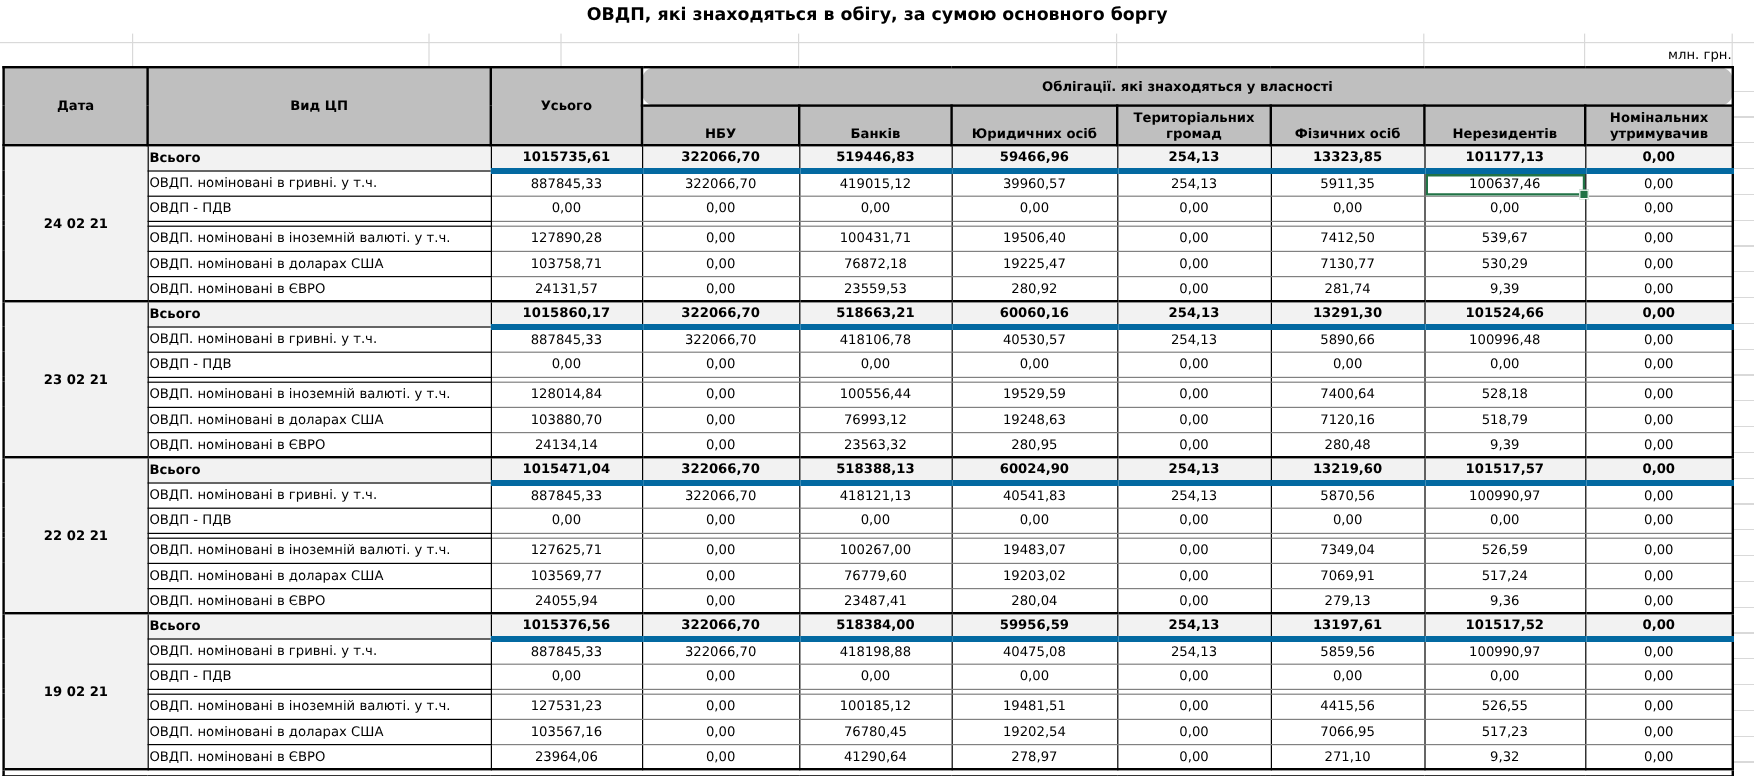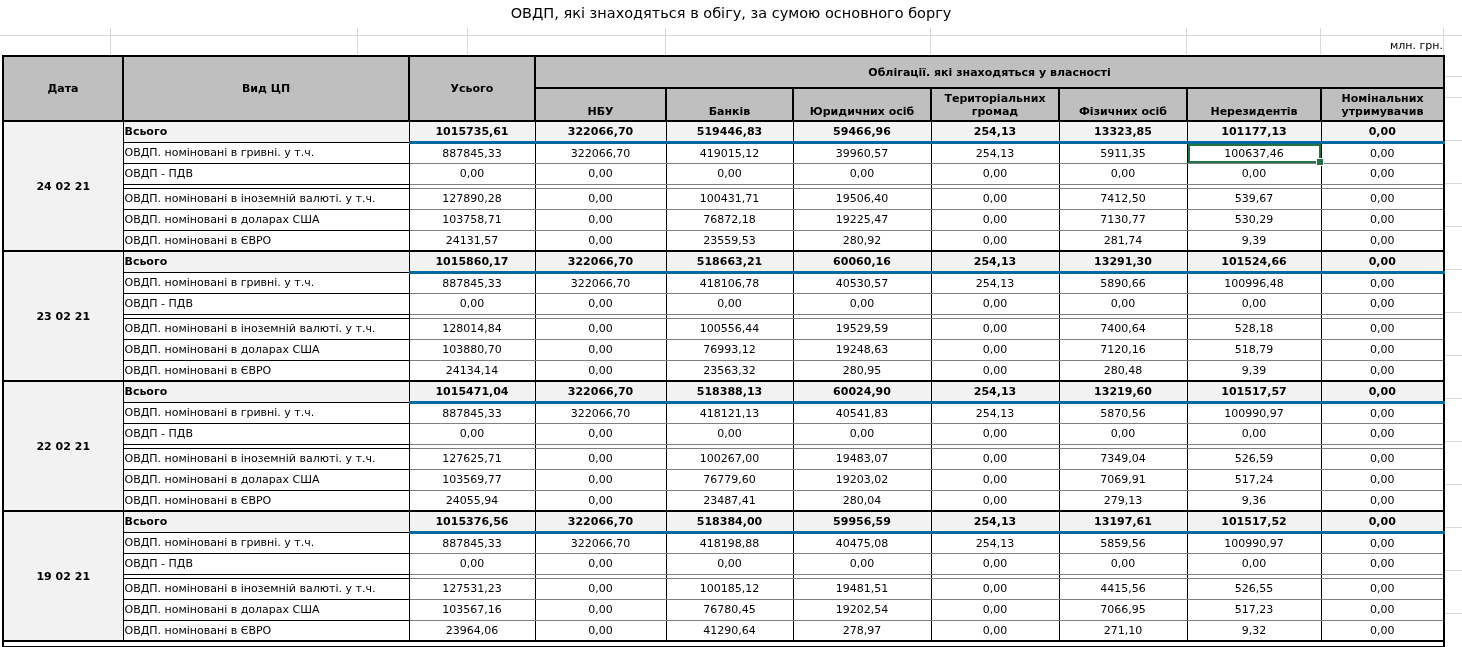--- a/index.html
+++ b/index.html
@@ -7,21 +7,21 @@
     width: 1462px; height: 647px;
     overflow: hidden;
     background: #ffffff;
     font-family: "DejaVu Sans", "Liberation Sans", sans-serif;
     color: #000;
   }
   .page { position: relative; width: 1462px; height: 647px; }
 
   .title {
     position: absolute; top: 5px; left: 0; width: 1462px;
-    text-align: center; font-size: 14.5px; font-weight: normal;
+    text-align: center; font-size: 14.5px; font-weight: bold;
     letter-spacing: 0px;
   }
 
   
   .grid-strip { position: absolute; top: 28px; left: 0; width: 1462px; height: 27px; }
   .grid-strip .hline { position: absolute; top: 7px; left: 0; width: 1462px; height: 1px; background: #d9d9d9; }
   .grid-strip .vline { position: absolute; top: 0; width: 1px; height: 27px; background: #d9d9d9; }
   .unit-label {
     position: absolute; top: 39px; right: 19px;
     font-size: 11px;
@@ -41,42 +41,42 @@
   table.sheet { border: 2px solid #000; }
 
   
   th {
     background: #bfbfbf;
     border: 2px solid #000;
     font-size: 11px; font-weight: bold;
     text-align: center;
   }
   th.h-date, th.h-type, th.h-total { vertical-align: middle; height: 65px; }
-  th.h-group { vertical-align: middle; height: 32px; }
+  th.h-group { vertical-align: middle; height: 32px; border-radius: 11px; }
   th.h-owner { vertical-align: bottom; padding-bottom: 1px; height: 33px; line-height: 1.25; }
 
   
   td { height: 21px; vertical-align: middle; background: #fff; }
   td.date-cell {
     text-align: center; font-size: 11px;
     border: 1px solid #000; border-left: 2px solid #000;
   }
   td.label-cell {
     text-align: left; padding-left: 1px;
     border: 1px solid #000;
     white-space: nowrap; overflow: hidden;
   }
   td.num-cell {
     text-align: center;
     border-left: 1px solid #000; border-right: 1px solid #000;
     border-top: 1px solid #808080; border-bottom: 1px solid #808080;
   }
   tr.total-row td { background: #f2f2f2; font-weight: bold; }
   tr.total-row td { border-top: 2px solid #000; }
-  tr.total-row td.num-cell { border-bottom: 3px solid #0369a1; }
+  tr.total-row td.num-cell { border-bottom: 5px solid #0369a1; }
   tr.spacer td { height: 4px; background: #fff; border-top: 1px solid #808080; border-bottom: 1px solid #808080; }
   tr.spacer td.sp-label { border-left: 1px solid #000; border-right: 1px solid #000; border-top: 1px solid #000; border-bottom: 1px solid #000; }
   tr.spacer td { border-left: 1px solid #000; border-right: 1px solid #000; }
   tr.stub td { height: 6px; border-top: 2px solid #000; background: #fff; }
 
   
   td.selected {
     position: relative;
     box-shadow: inset 0 0 0 2px #217346;
     margin-top: 36px;

